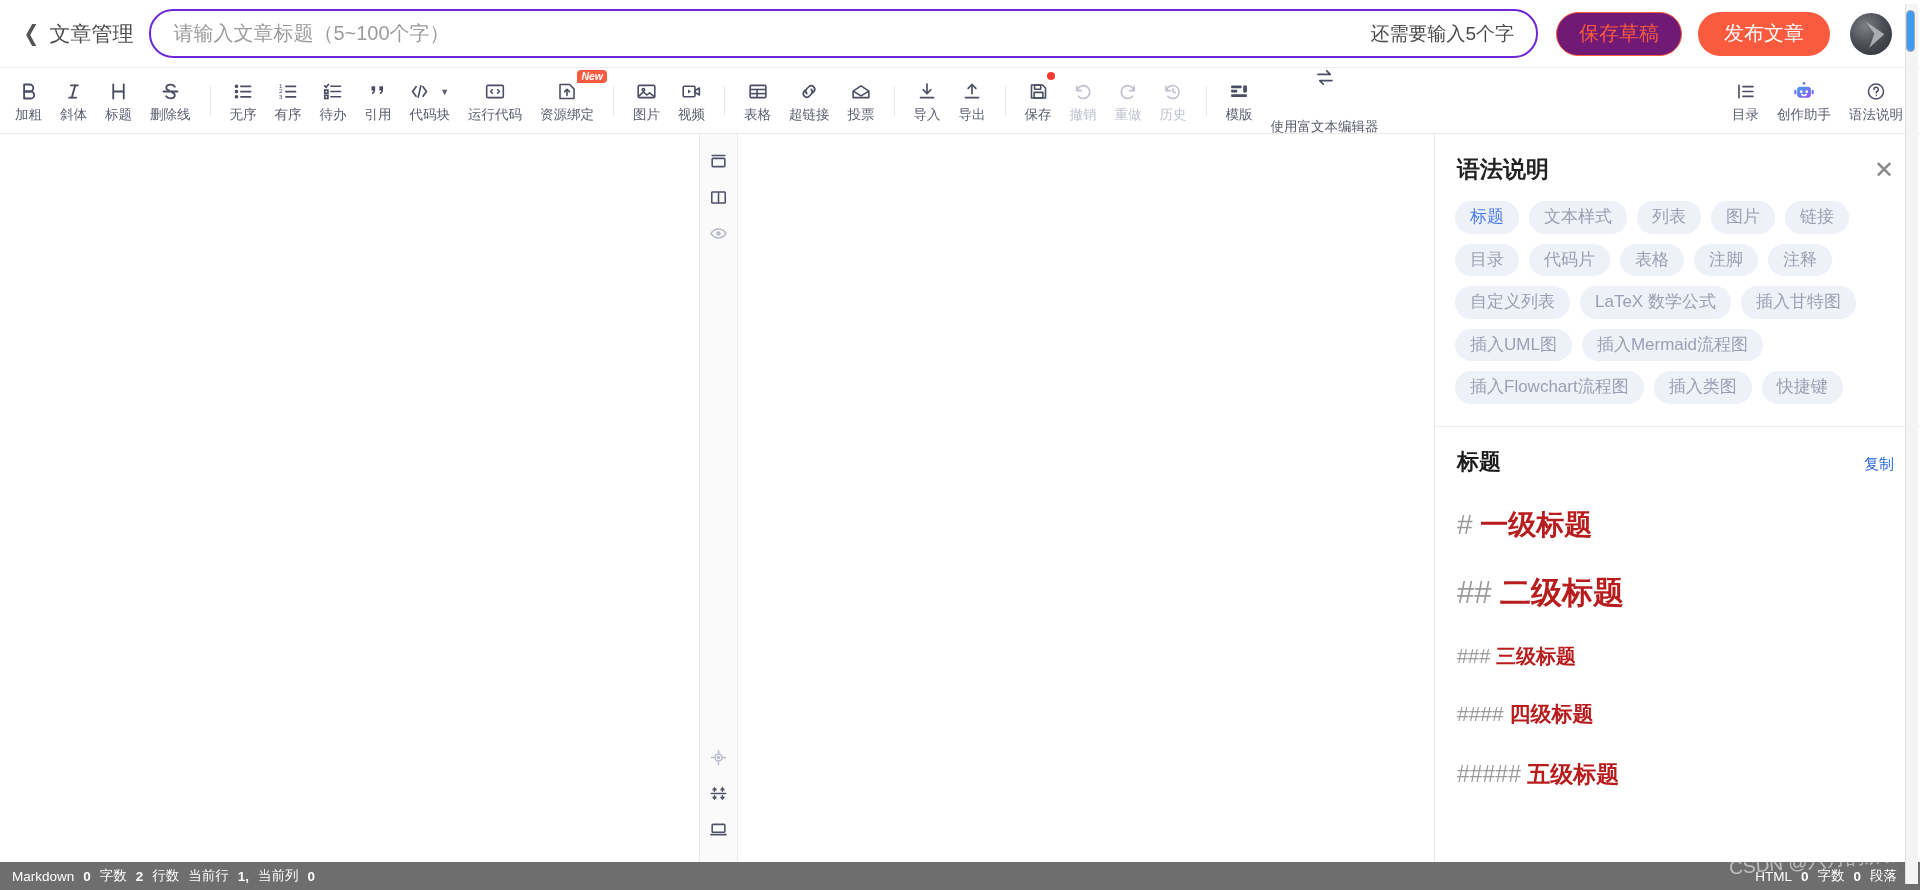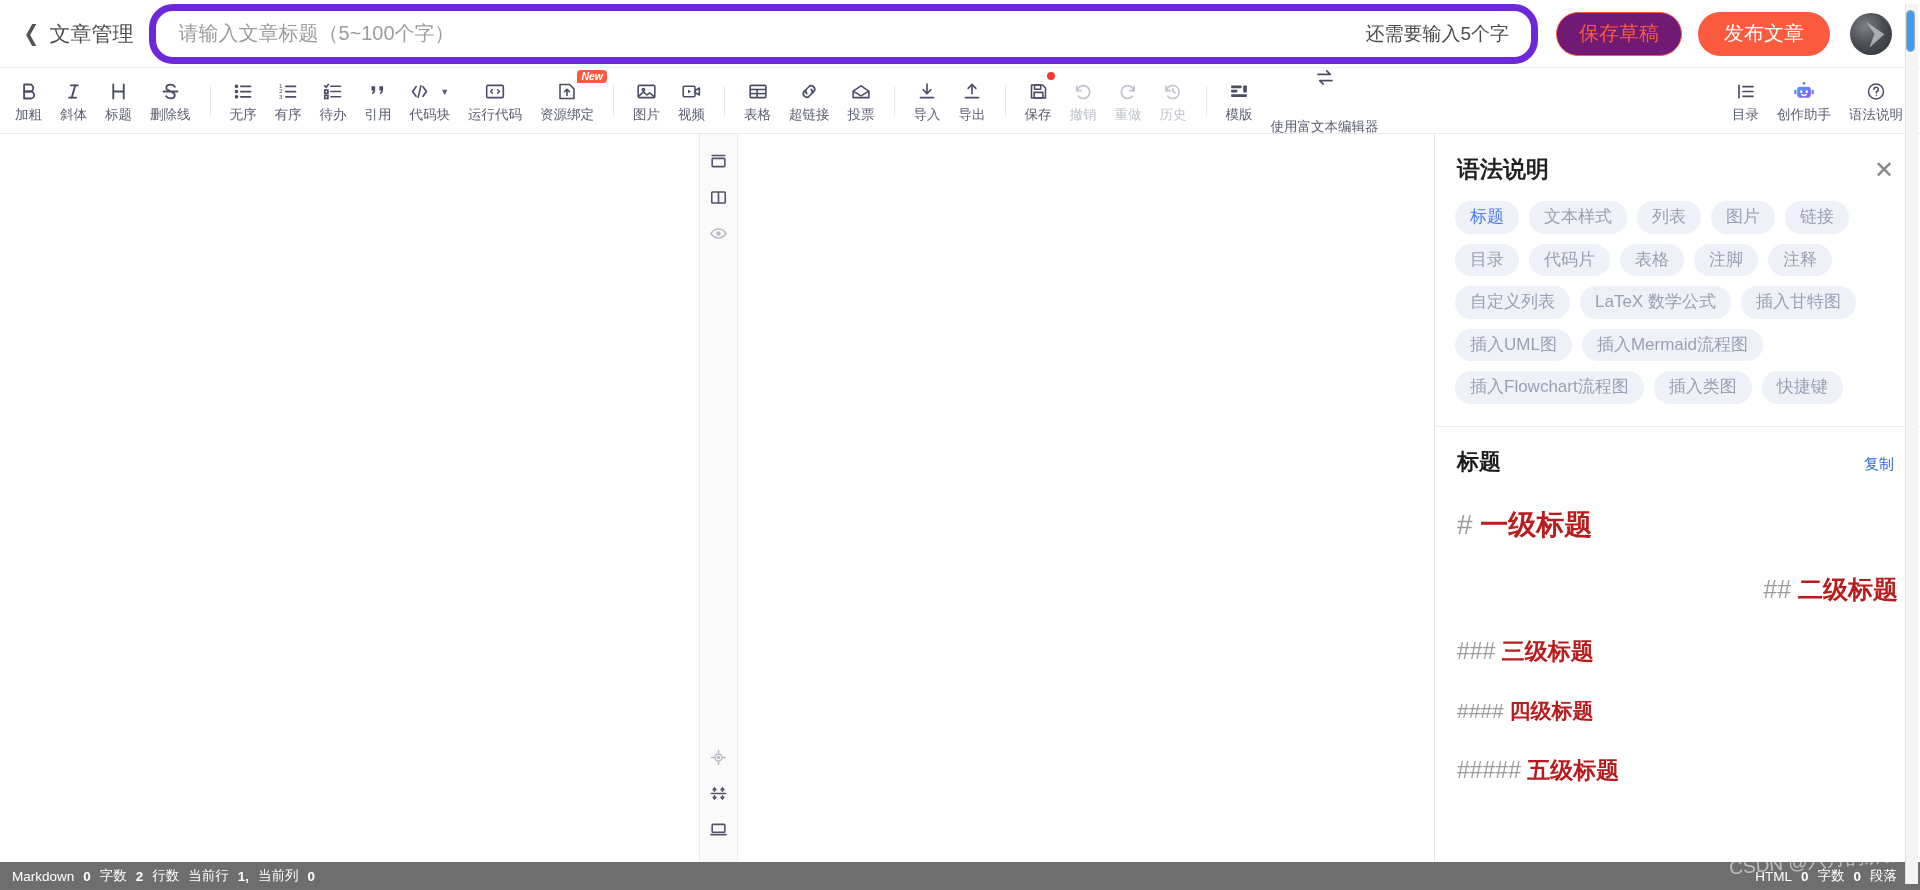--- a/index.html
+++ b/index.html
@@ -19,22 +19,22 @@
     display: flex; align-items: center;
     padding: 0 18px 0 22px;
     border-bottom: 1px solid #eeeeee;
     position: relative;
   }
   .back-link { display: flex; align-items: center; gap: 9px; color: #4d4d4d; font-size: 21px; white-space: nowrap; cursor: pointer; }
   .chev { font-size: 22px; color: #555; line-height: 1; display:inline-block; transform: scaleX(0.85); }
   .title-wrap {
     flex: 1;
     margin-left: 16px; margin-right: 18px;
-    height: 60px;
-    border: 7px solid #6d28d9;
+    height: 49px;
+    border: 2px solid #6d28d9;
     border-radius: 24px;
     display: flex; align-items: center;
     padding: 0 22px;
     background: #fff;
   }
   .title-input {
     flex: 1; border: none; outline: none;
     font-size: 20px; color: #9a9a9a;
     font-family: inherit; background: transparent;
   }
@@ -134,22 +134,22 @@
   .tag.active { color: #4a7ef0; }
   .sp-sep { height: 1px; background: #ededed; margin: 22px 0 0; }
   .sp-sechead { display: flex; align-items: baseline; justify-content: space-between; padding: 20px 26px 0 22px; }
   .sp-sechead h3 { font-size: 22px; color: #1c1c1c; font-weight: bold; }
   .sp-copy { color: #2f6bd8; font-size: 15px; cursor: pointer; }
   .sp-body { padding: 8px 22px 20px; overflow: hidden; }
   .md-line { color: #6f6f6f; padding: 22px 0 10px; line-height: 1.25; }
   .md-hash { color: #9b9b9b; font-weight: normal; }
   .md-txt { color: #b91c1c; font-weight: bold; }
   .h1 { font-size: 28px; }
-  .h2 { font-size: 25px; text-align: right; }
-  .h3 { font-size: 23px; }
+  .h2 { font-size: 31px; }
+  .h3 { font-size: 20px; }
   .h4 { font-size: 21px; }
   .h5 { font-size: 23px; }
 
   .sp-scroll {
     position: absolute; right: 4px; top: 112px;
     width: 9px; height: 560px; background: #bdbdbd; border-radius: 5px;
   }
 
   
   .win-scroll {

